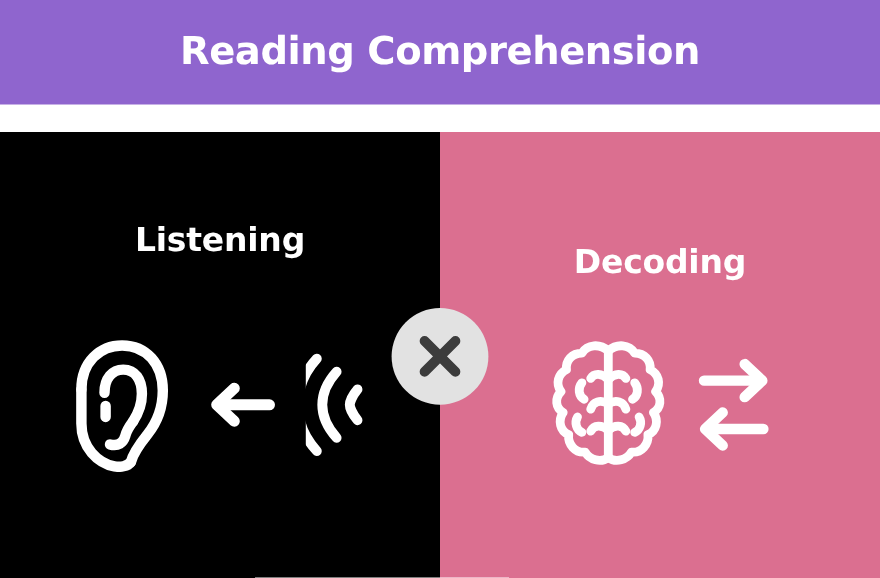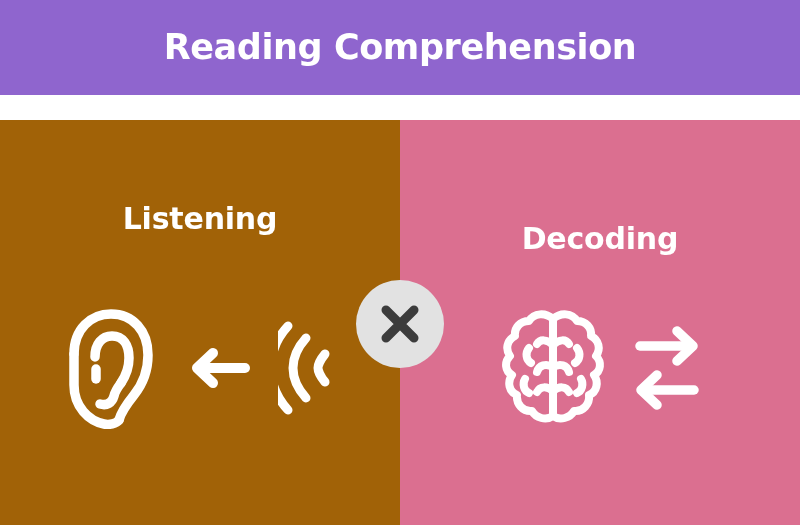--- a/index.html
+++ b/index.html
@@ -50,21 +50,21 @@
     top: 120px;
     width: 800px;
     height: 405px;
     display: flex;
   }
   .panel {
     position: relative;
     width: 400px;
     height: 405px;
   }
-  .panel-left  { background: #a16207; text-decoration: underline; }
+  .panel-left  { background: #000000; text-decoration: underline; }
   .panel-right { background: #db6f90; }
 
   .panel-title {
     position: absolute;
     left: 0;
     width: 400px;
     color: #ffffff;
     font-size: 30px;
     font-weight: bold;
     line-height: 1.27;

